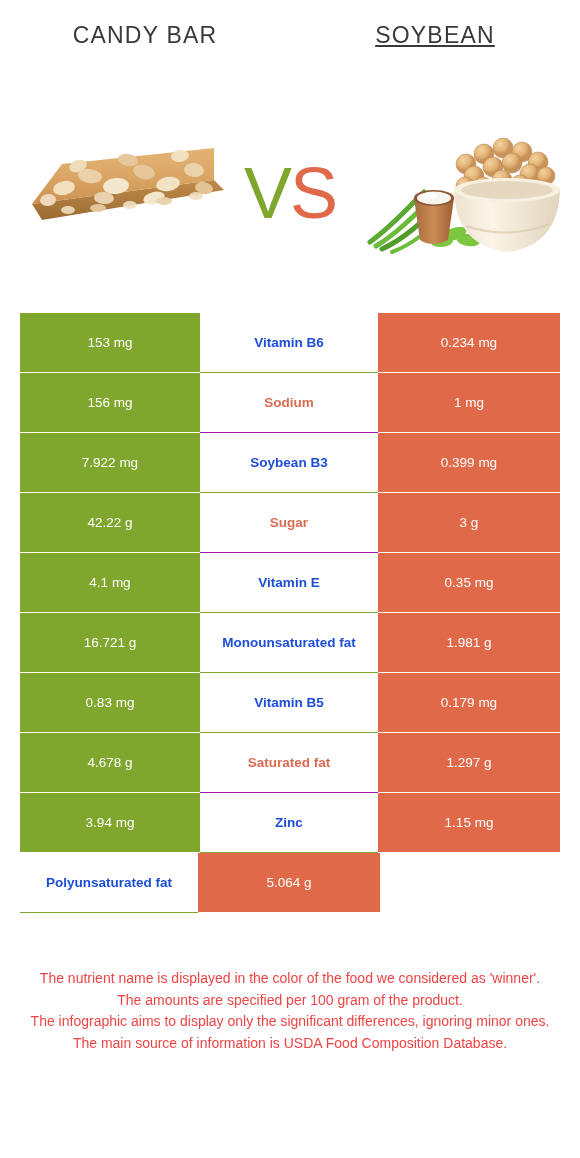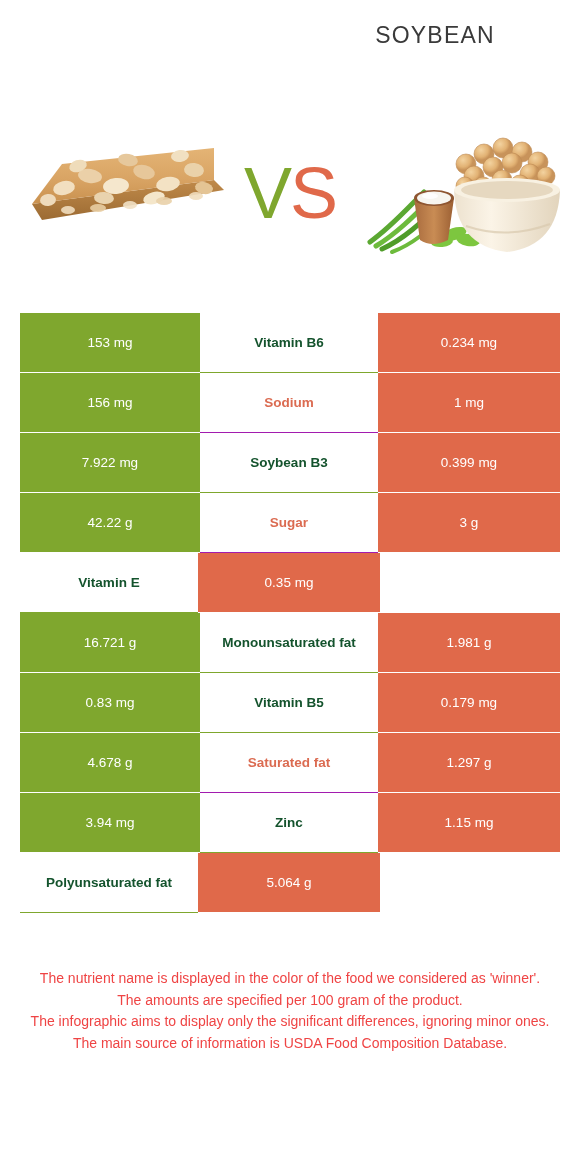--- a/index.html
+++ b/index.html
@@ -31,21 +31,21 @@
     position: absolute;
     top: 22px;
     font-size: 23px;
     font-weight: 300;
     letter-spacing: 1.2px;
     color: #3a3a3a;
     text-transform: uppercase;
     white-space: nowrap;
   }
   .food-title.left  { left: 0;   width: 290px; text-align: center; }
-  .food-title.right { left: 290px; width: 290px; text-align: center; }
+  .food-title.right { left: 290px; width: 290px; text-align: center; text-decoration: underline; }
 
   
   .hero {
     position: absolute;
     top: 88px; left: 0;
     width: 580px;
     height: 200px;
   }
   .hero-left  { position: absolute; left: 18px;  top: 40px; width: 220px; height: 130px; }
   .hero-right { position: absolute; left: 362px; top: 18px; width: 210px; height: 150px; }
@@ -95,21 +95,21 @@
     background: #E0694A;
     color: #ffffff;
   }
   .cell-mid {
     width: 178px;
     background: #ffffff;
     font-weight: 700;
     font-size: 13.5px;
     padding: 0 4px;
   }
-  .cell-mid.win-green { color: #14532d; border-bottom: 1px solid #7FA72E; }
+  .cell-mid.win-green { color: #1d4ed8; border-bottom: 1px solid #7FA72E; }
   .cell-mid.win-red   { color: #DB6B51; border-bottom: 1px solid #a21caf; }
   .row:first-child .cell-mid { border-top: none; }
 
   
   .cell-left, .cell-right { border-bottom: 1px solid #ffffff; }
 
   
   .footer {
     position: absolute;
     top: 968px;
@@ -124,20 +124,21 @@
 
   
   svg { display: block; }
 </style>
 </head>
 <body>
 
 <div id="page">
 
   <div class="header">
+    <div class="food-title left">Candy Bar</div>
     <div class="food-title right">Soybean</div>
   </div>
 
   <div class="hero">
 
     <div class="hero-left">
       <svg viewBox="0 0 220 130" width="220" height="130" aria-hidden="true">
         <defs>
           <linearGradient id="barTop" x1="0" y1="0" x2="0" y2="1">
             <stop offset="0%" stop-color="#E4B475"></stop>
@@ -272,20 +273,21 @@
       <div class="cell cell-right">0.399 mg</div>
     </div>
 
     <div class="row">
       <div class="cell cell-left">42.22 g</div>
       <div class="cell cell-mid win-red">Sugar</div>
       <div class="cell cell-right">3 g</div>
     </div>
 
     <div class="row">
+      <div class="cell cell-left">4.1 mg</div>
       <div class="cell cell-mid win-green">Vitamin E</div>
       <div class="cell cell-right">0.35 mg</div>
     </div>
 
     <div class="row">
       <div class="cell cell-left">16.721 g</div>
       <div class="cell cell-mid win-green">Monounsaturated fat</div>
       <div class="cell cell-right">1.981 g</div>
     </div>
 

